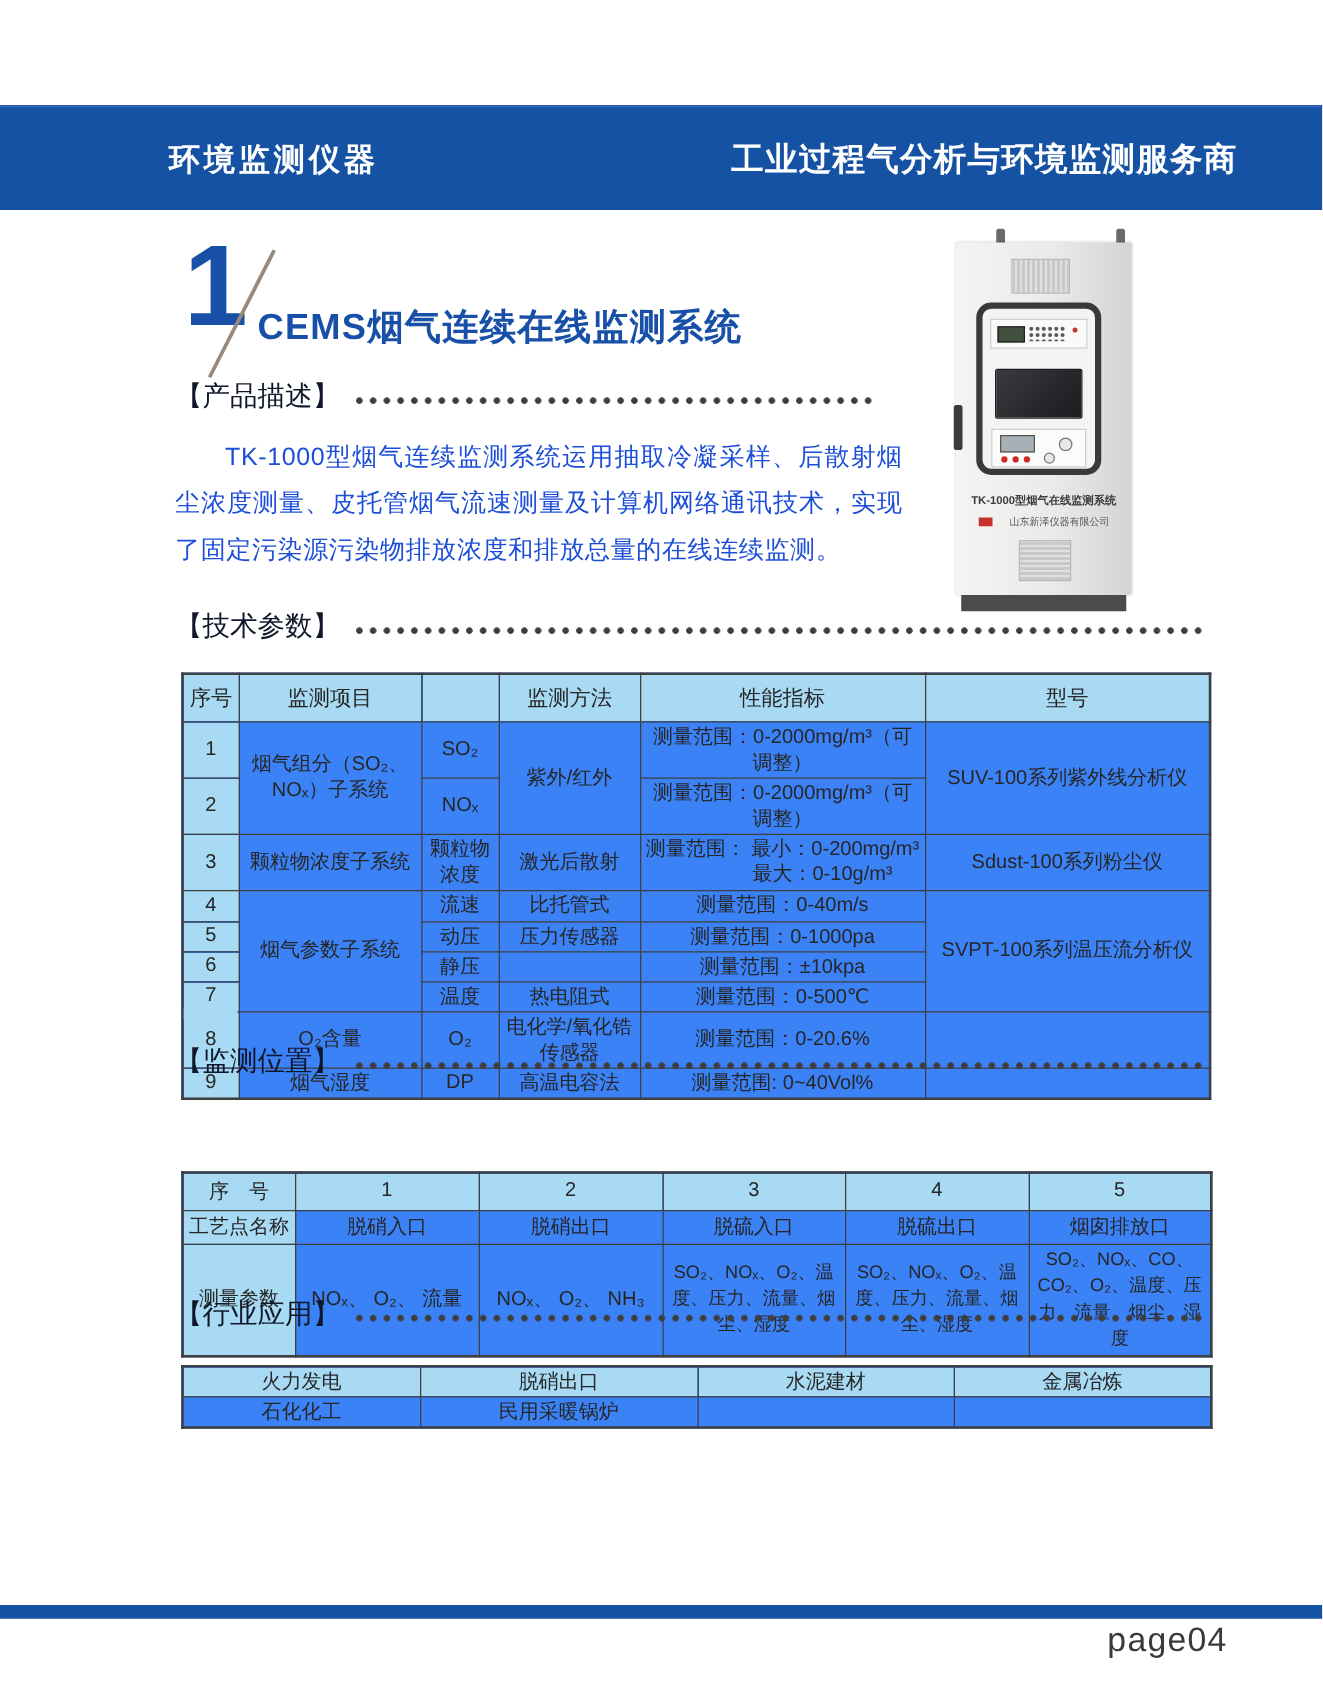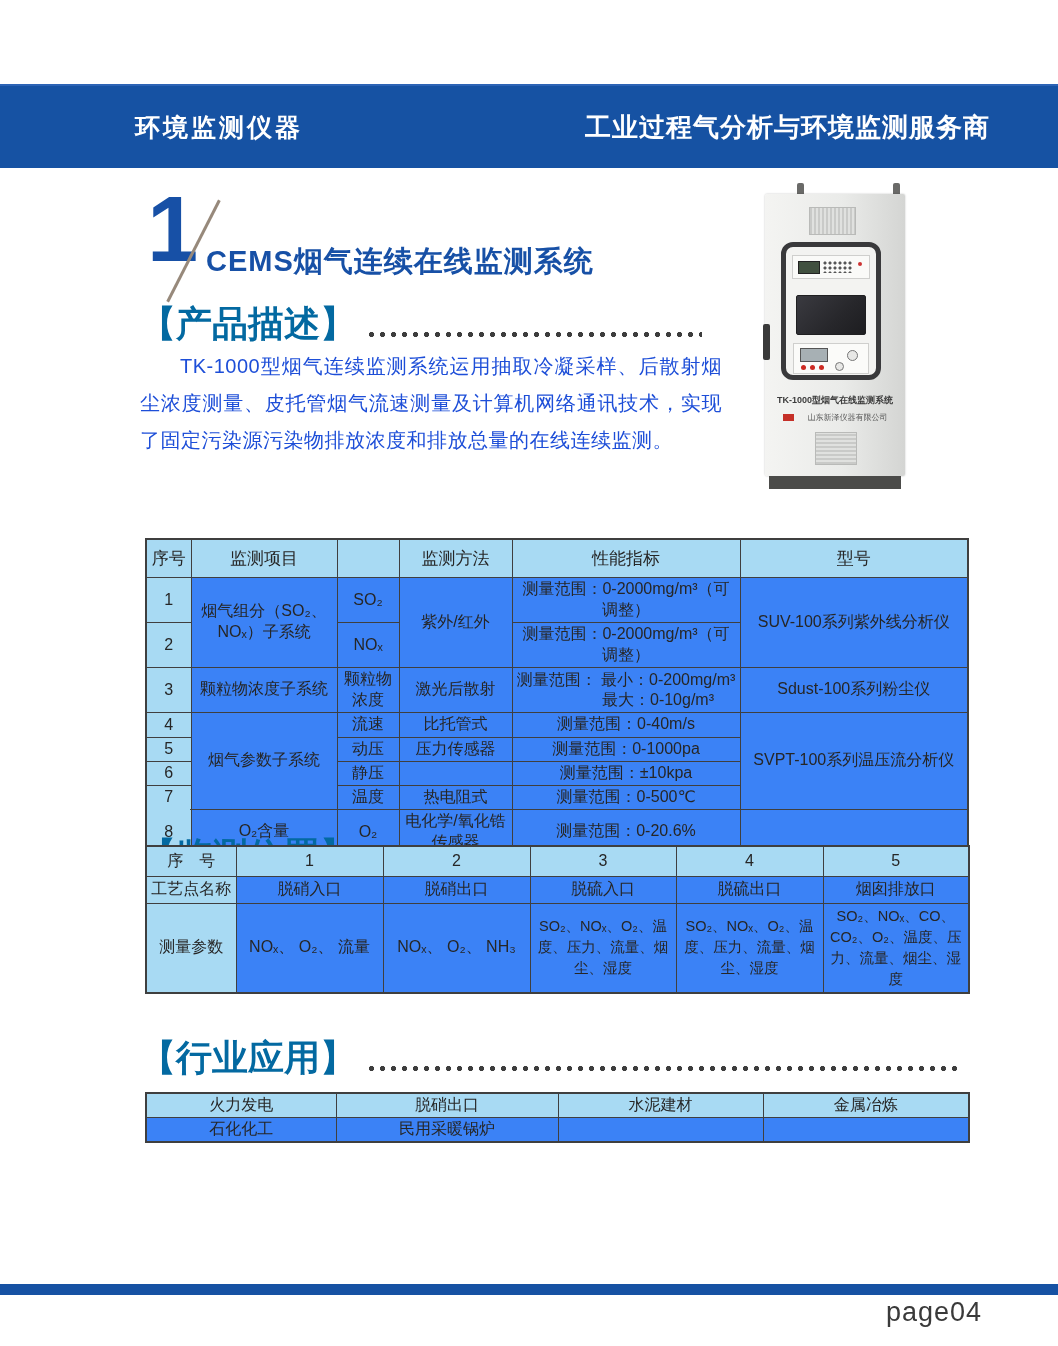--- a/index.html
+++ b/index.html
@@ -13,21 +13,21 @@
   .topbar .lt{color:#fff;font-size:25px;font-weight:bold;letter-spacing:3px;}
   .topbar .rt{color:#fff;font-size:26px;font-weight:bold;letter-spacing:1px;}
 
   
   .big-num{position:absolute;left:147px;top:183px;font-size:92px;line-height:1;font-weight:800;color:#1750a6;}
   .slash{position:absolute;left:192px;top:194px;width:3px;height:114px;background:#97897b;transform:rotate(27deg);}
   .hero-title{position:absolute;left:206px;top:242px;font-size:29px;font-weight:bold;color:#1750a6;letter-spacing:1px;}
 
   
   .sec{position:absolute;left:140px;display:flex;align-items:flex-end;}
-  .sec .lbl{font-size:36px;font-weight:bold;color:#0369a1;line-height:1;white-space:nowrap;}
+  .sec .lbl{font-size:22px;font-weight:normal;color:#0f172a;line-height:1;white-space:nowrap;}
   .sec .dots{flex:1;height:7px;margin:0 0 4px 12px;background-image:radial-gradient(circle at 3.5px 3.5px,#3d3d3d 2.3px,transparent 2.9px);background-size:11px 7px;background-repeat:repeat-x;}
   .sec.desc{top:306px;width:562px;}
   .sec.tech{top:490px;width:822px;}
   .sec.pos{top:838px;width:822px;}
   .sec.ind{top:1040px;width:822px;}
 
   .para{position:absolute;left:140px;top:348px;width:582px;font-size:20px;line-height:37px;
         color:#1d4ed8;text-indent:2em;text-align:justify;letter-spacing:0.5px;}
 
   
@@ -43,21 +43,21 @@
   .t1 tr.r3{height:38px;}
   .t1 tr.r4{height:25px;}
   .t1 tr.rs{height:22px;}
   .fs11{font-size:11px;letter-spacing:0;}
   .fs12{font-size:12.5px;letter-spacing:0;}
   .fs15{font-size:15px;}
   .perf2{font-size:15px;line-height:1.25;}
   .perf2 .l2{padding-left:64px;}
   .overhang{position:absolute;left:147px;top:806px;width:43px;height:9px;background:#a8daf3;}
 
-  .t2{top:845px;width:823px;}
+  .t2{top:937px;width:823px;}
   .t2 tr.h1{height:30px;}
   .t2 tr.h2{height:27px;}
   .t2 tr.h3{height:62px;}
   .t2 td.small{font-size:14.5px;line-height:1.45;padding:2px 4px;}
 
   .t3{top:1092px;width:823px;}
   .t3 tr{height:16px;}
 
   
   .photo{position:absolute;left:743px;top:172px;width:300px;height:322px;}
@@ -142,20 +142,24 @@
     <div class="grille bot"></div>
     <div class="plinth"></div>
   </div>
 
   <div class="sec desc">
     <span class="lbl">【产品描述】</span>
     <span class="dots"></span>
   </div>
   <div class="para">TK-1000型烟气连续监测系统运用抽取冷凝采样、后散射烟尘浓度测量、皮托管烟气流速测量及计算机网络通讯技术，实现了固定污染源污染物排放浓度和排放总量的在线连续监测。</div>
 
+  <div class="sec tech">
+    <span class="lbl">【技术参数】</span>
+    <span class="dots"></span>
+  </div>
   <table class="tbl t1">
     <colgroup>
         <col style="width:45px">
         <col style="width:146px">
         <col style="width:62px">
         <col style="width:113px">
         <col style="width:228px">
         <col style="width:228px">
       </colgroup>
     <tbody>

